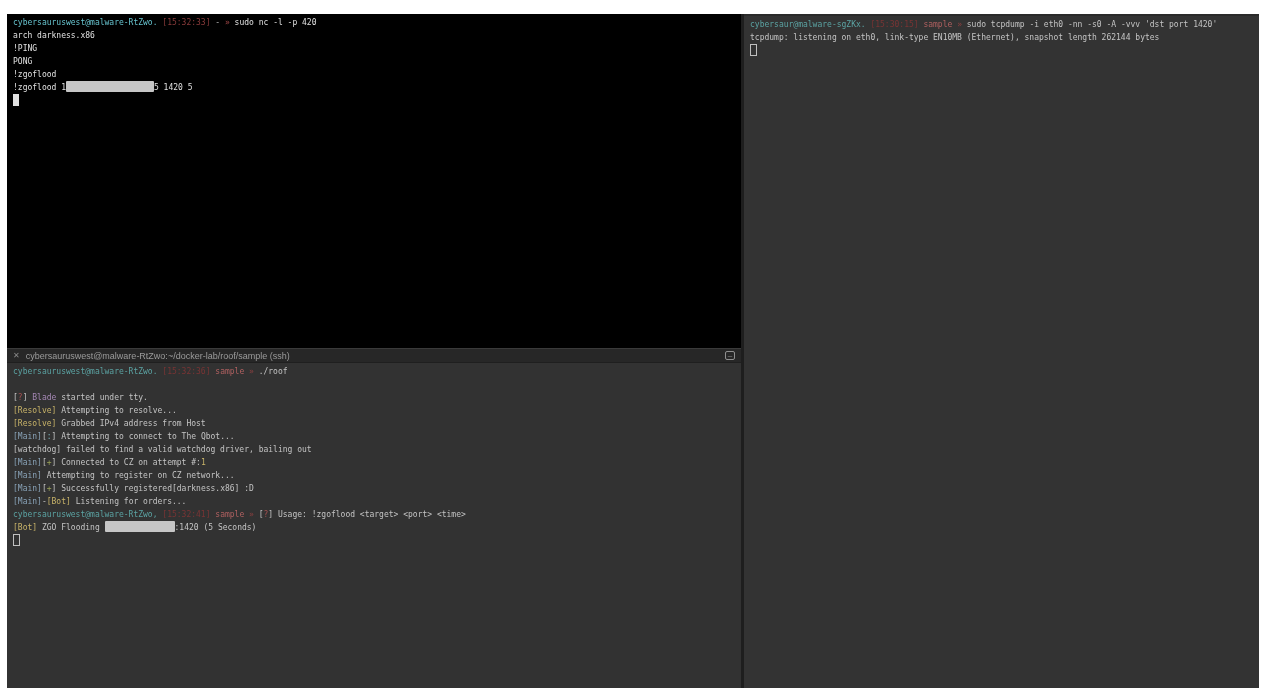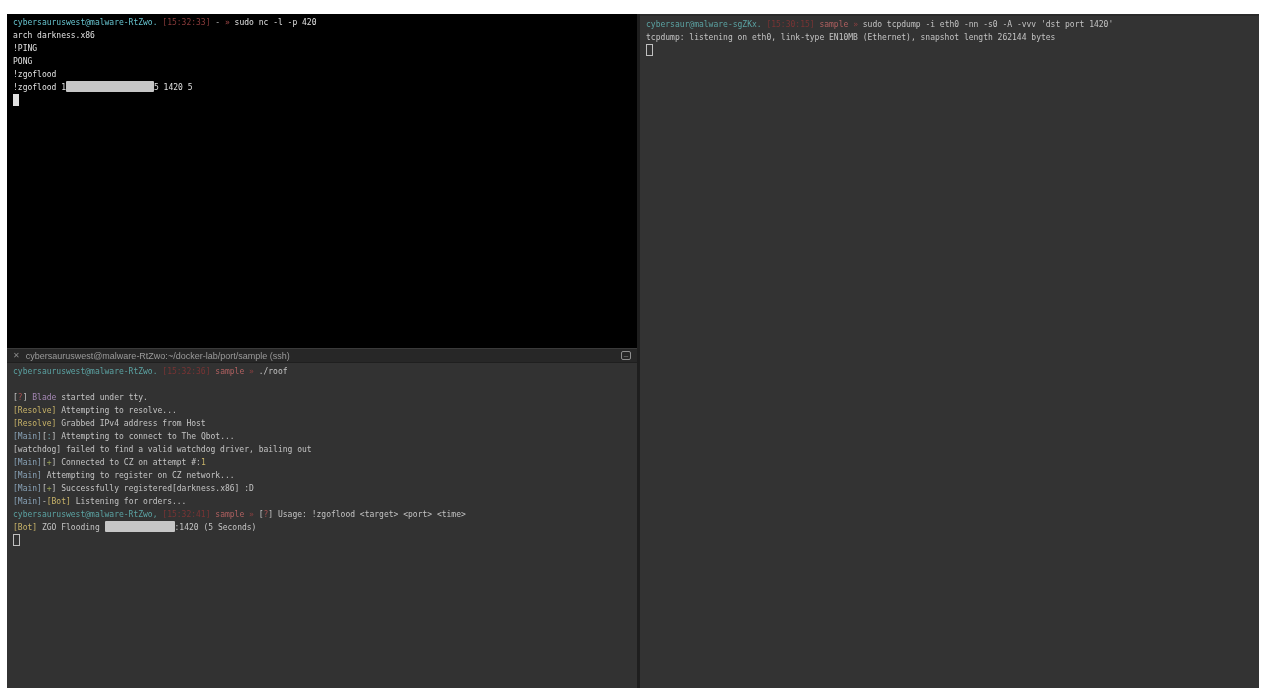--- a/index.html
+++ b/index.html
@@ -4,21 +4,21 @@
 <style>
   html,body{margin:0;padding:0;}
   body{
     width:1268px;height:696px;position:relative;background:#ffffff;
     font-family:"DejaVu Sans Mono", monospace;overflow:hidden;
   }
   .terminal-window{
     position:absolute;left:7px;top:14px;width:1252px;height:674px;
     display:flex;background:#333333;
   }
-  .left-col{width:630px;display:flex;flex-direction:column;border-radius:22px;}
+  .left-col{width:734px;display:flex;flex-direction:column;border-radius:22px;}
   .v-divider{width:3px;background:#1e1e1e;}
   .pane{
     font-size:8px;line-height:13px;letter-spacing:0;
     padding:2px 6px;white-space:pre;overflow:hidden;box-sizing:border-box;
   }
   .pane-top{height:334px;background:#000000;}
   .titlebar{
     height:15px;background:#272727;border-top:1px solid #3a3a3a;border-bottom:1px solid #1f1f1f;
     display:flex;align-items:center;gap:6px;padding:0 6px;box-sizing:border-box;
     font-family:"Liberation Sans", sans-serif;font-size:9px;color:#9b9b9b;
@@ -42,20 +42,20 @@
   .cursor.hollow{width:5px;height:10px;border:1px solid #c0c0c0;background:transparent;}
 </style>
 </head>
 <body>
 
 <div class="terminal-window">
   <div class="left-col">
     <div class="pane pane-top"><div class="term-line"><span style="color: rgb(102, 194, 205);">cybersauruswest@malware-RtZwo.</span><span style="color: rgb(224, 224, 224);"> </span><span style="color: rgb(138, 59, 59);">[15:32:33]</span><span style="color: rgb(184, 184, 184);"> - </span><span style="color: rgb(169, 74, 74);">» </span><span style="color: rgb(224, 224, 224);">sudo nc -l -p 420</span></div><div class="term-line"><span style="color: rgb(224, 224, 224);">arch darkness.x86</span></div><div class="term-line"><span style="color: rgb(224, 224, 224);">!PING</span></div><div class="term-line"><span style="color: rgb(224, 224, 224);">PONG</span></div><div class="term-line"><span style="color: rgb(224, 224, 224);">!zgoflood</span></div><div class="term-line"><span style="color: rgb(224, 224, 224);">!zgoflood 1</span><span class="redact" style="width: 88px;"></span><span style="color: rgb(224, 224, 224);">5 1420 5</span></div><div class="term-line"><span class="cursor solid"></span></div></div>
     <div class="titlebar">
       <span class="close-glyph">✕</span>
-      <span class="title-text">cybersauruswest@malware-RtZwo:~/docker-lab/port/sample (ssh)</span>
+      <span class="title-text">cybersauruswest@malware-RtZwo:~/docker-lab/roof/sample (ssh)</span>
       <span class="min-btn">–</span>
     </div>
     <div class="pane pane-bottom"><div class="term-line"><span style="color: rgb(91, 163, 163);">cybersauruswest@malware-RtZwo.</span><span style="color: rgb(196, 196, 196);"> </span><span style="color: rgb(122, 52, 52);">[15:32:36]</span><span style="color: rgb(176, 96, 96);"> sample </span><span style="color: rgb(143, 64, 64);">» </span><span style="color: rgb(196, 196, 196);">./roof</span></div><div class="term-line"></div><div class="term-line"><span style="color: rgb(196, 196, 196);">[</span><span style="color: rgb(166, 80, 80);">?</span><span style="color: rgb(196, 196, 196);">] </span><span style="color: rgb(165, 136, 181);">Blade</span><span style="color: rgb(196, 196, 196);"> started under tty.</span></div><div class="term-line"><span style="color: rgb(201, 180, 105);">[Resolve]</span><span style="color: rgb(196, 196, 196);"> Attempting to resolve...</span></div><div class="term-line"><span style="color: rgb(201, 180, 105);">[Resolve]</span><span style="color: rgb(196, 196, 196);"> Grabbed IPv4 address from Host</span></div><div class="term-line"><span style="color: rgb(137, 163, 184);">[Main]</span><span style="color: rgb(196, 196, 196);">[</span><span style="color: rgb(121, 176, 186);">:</span><span style="color: rgb(196, 196, 196);">]</span><span style="color: rgb(196, 196, 196);"> Attempting to connect to The Qbot...</span></div><div class="term-line"><span style="color: rgb(196, 196, 196);">[watchdog] failed to find a valid watchdog driver, bailing out</span></div><div class="term-line"><span style="color: rgb(137, 163, 184);">[Main]</span><span style="color: rgb(196, 196, 196);">[</span><span style="color: rgb(154, 162, 87);">+</span><span style="color: rgb(196, 196, 196);">]</span><span style="color: rgb(196, 196, 196);"> Connected to CZ on attempt #:</span><span style="color: rgb(201, 180, 105);">1</span></div><div class="term-line"><span style="color: rgb(137, 163, 184);">[Main]</span><span style="color: rgb(196, 196, 196);"> Attempting to register on CZ network...</span></div><div class="term-line"><span style="color: rgb(137, 163, 184);">[Main]</span><span style="color: rgb(196, 196, 196);">[</span><span style="color: rgb(154, 162, 87);">+</span><span style="color: rgb(196, 196, 196);">]</span><span style="color: rgb(196, 196, 196);"> Successfully registered[darkness.x86] :D</span></div><div class="term-line"><span style="color: rgb(137, 163, 184);">[Main]</span><span style="color: rgb(196, 196, 196);">-</span><span style="color: rgb(201, 180, 105);">[Bot]</span><span style="color: rgb(196, 196, 196);"> Listening for orders...</span></div><div class="term-line"><span style="color: rgb(91, 163, 163);">cybersauruswest@malware-RtZwo,</span><span style="color: rgb(196, 196, 196);"> </span><span style="color: rgb(122, 52, 52);">[15:32:41]</span><span style="color: rgb(176, 96, 96);"> sample </span><span style="color: rgb(143, 64, 64);">» </span><span style="color: rgb(196, 196, 196);">[</span><span style="color: rgb(166, 80, 80);">?</span><span style="color: rgb(196, 196, 196);">] </span><span style="color: rgb(196, 196, 196);">Usage: !zgoflood &lt;target&gt; &lt;port&gt; &lt;time&gt;</span></div><div class="term-line"><span style="color: rgb(201, 180, 105);">[Bot]</span><span style="color: rgb(196, 196, 196);"> ZGO Flooding </span><span class="redact" style="width: 70px;"></span><span style="color: rgb(196, 196, 196);">:1420 (5 Seconds)</span></div><div class="term-line"><span class="cursor hollow"></span></div></div>
   </div>
   <div class="v-divider"></div>
   <div class="pane pane-right"><div class="term-line"><span style="color: rgb(91, 163, 163);">cybersaur@malware-sgZKx.</span><span style="color: rgb(196, 196, 196);"> </span><span style="color: rgb(122, 52, 52);">[15:30:15]</span><span style="color: rgb(176, 96, 96);"> sample </span><span style="color: rgb(143, 64, 64);">» </span><span style="color: rgb(196, 196, 196);">sudo tcpdump -i eth0 -nn -s0 -A -vvv 'dst port 1420'</span></div><div class="term-line"><span style="color: rgb(196, 196, 196);">tcpdump: listening on eth0, link-type EN10MB (Ethernet), snapshot length 262144 bytes</span></div><div class="term-line"><span class="cursor hollow"></span></div></div>
 </div>
 
 </body></html>

